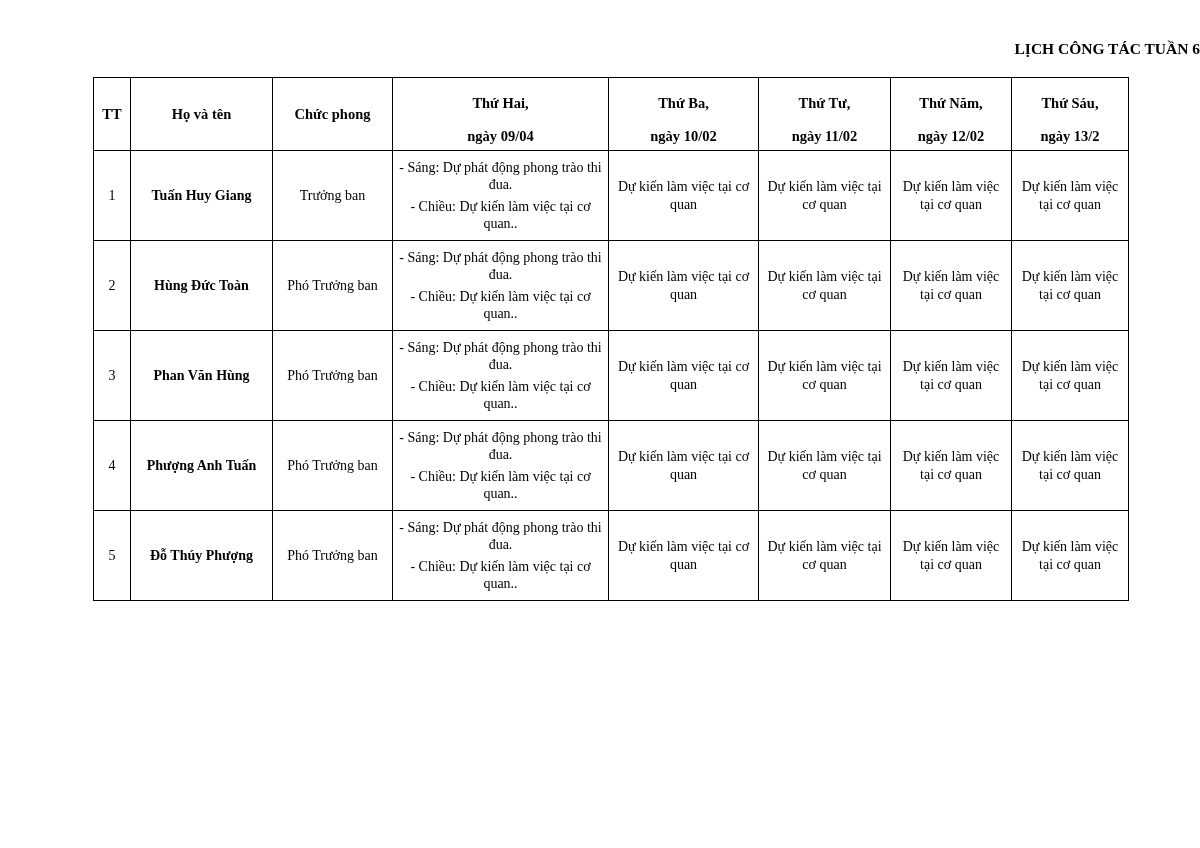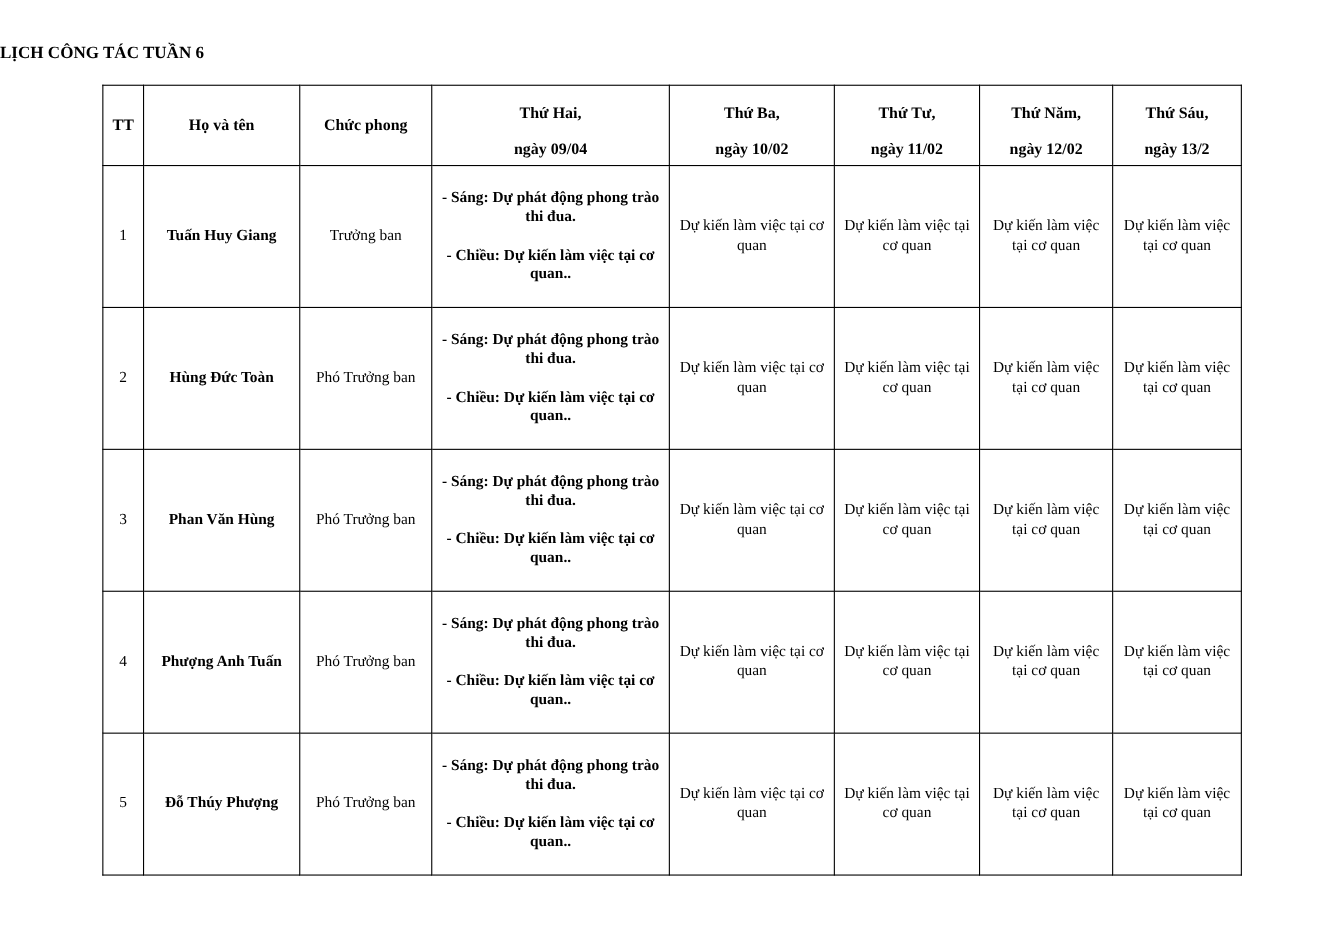--- a/index.html
+++ b/index.html
@@ -11,21 +11,21 @@
     color: #000000;
     position: relative;
     overflow: hidden;
   }
   .page {
     width: 1200px;
     height: 848px;
     background: #ffffff;
   }
   .doc-title {
-    text-align: left;
+    text-align: right;
     padding-top: 38px;
     font-weight: bold;
     font-size: 15.5px;
     line-height: 21px;
   }
   .doc-title div { white-space: nowrap; }
   table.schedule {
     border-collapse: collapse;
     table-layout: fixed;
     width: 1035px;
@@ -48,21 +48,21 @@
   table.schedule tbody tr { height: 90px; }
   td.cell-tt { text-align: center; }
   td.cell-name {
     text-align: left;
     font-weight: bold;
     padding-left: 10px;
     font-size: 14.5px;
   }
   td.cell-position { text-align: center; }
   td.cell-monday { text-align: center; padding: 4px 6px; }
-  td.cell-monday .item { margin: 18px 0; line-height: 17px; font-weight: bold; }
+  td.cell-monday .item { margin: 5px 0; line-height: 17px; }
   td.cell-day { line-height: 18px; }
   .hdr-day-line { display: block; margin-top: 11px; }
 </style>
 </head>
 <body>
 
 <div class="page">
 
   <div class="doc-title">
     <div>LỊCH CÔNG TÁC TUẦN 6</div>

